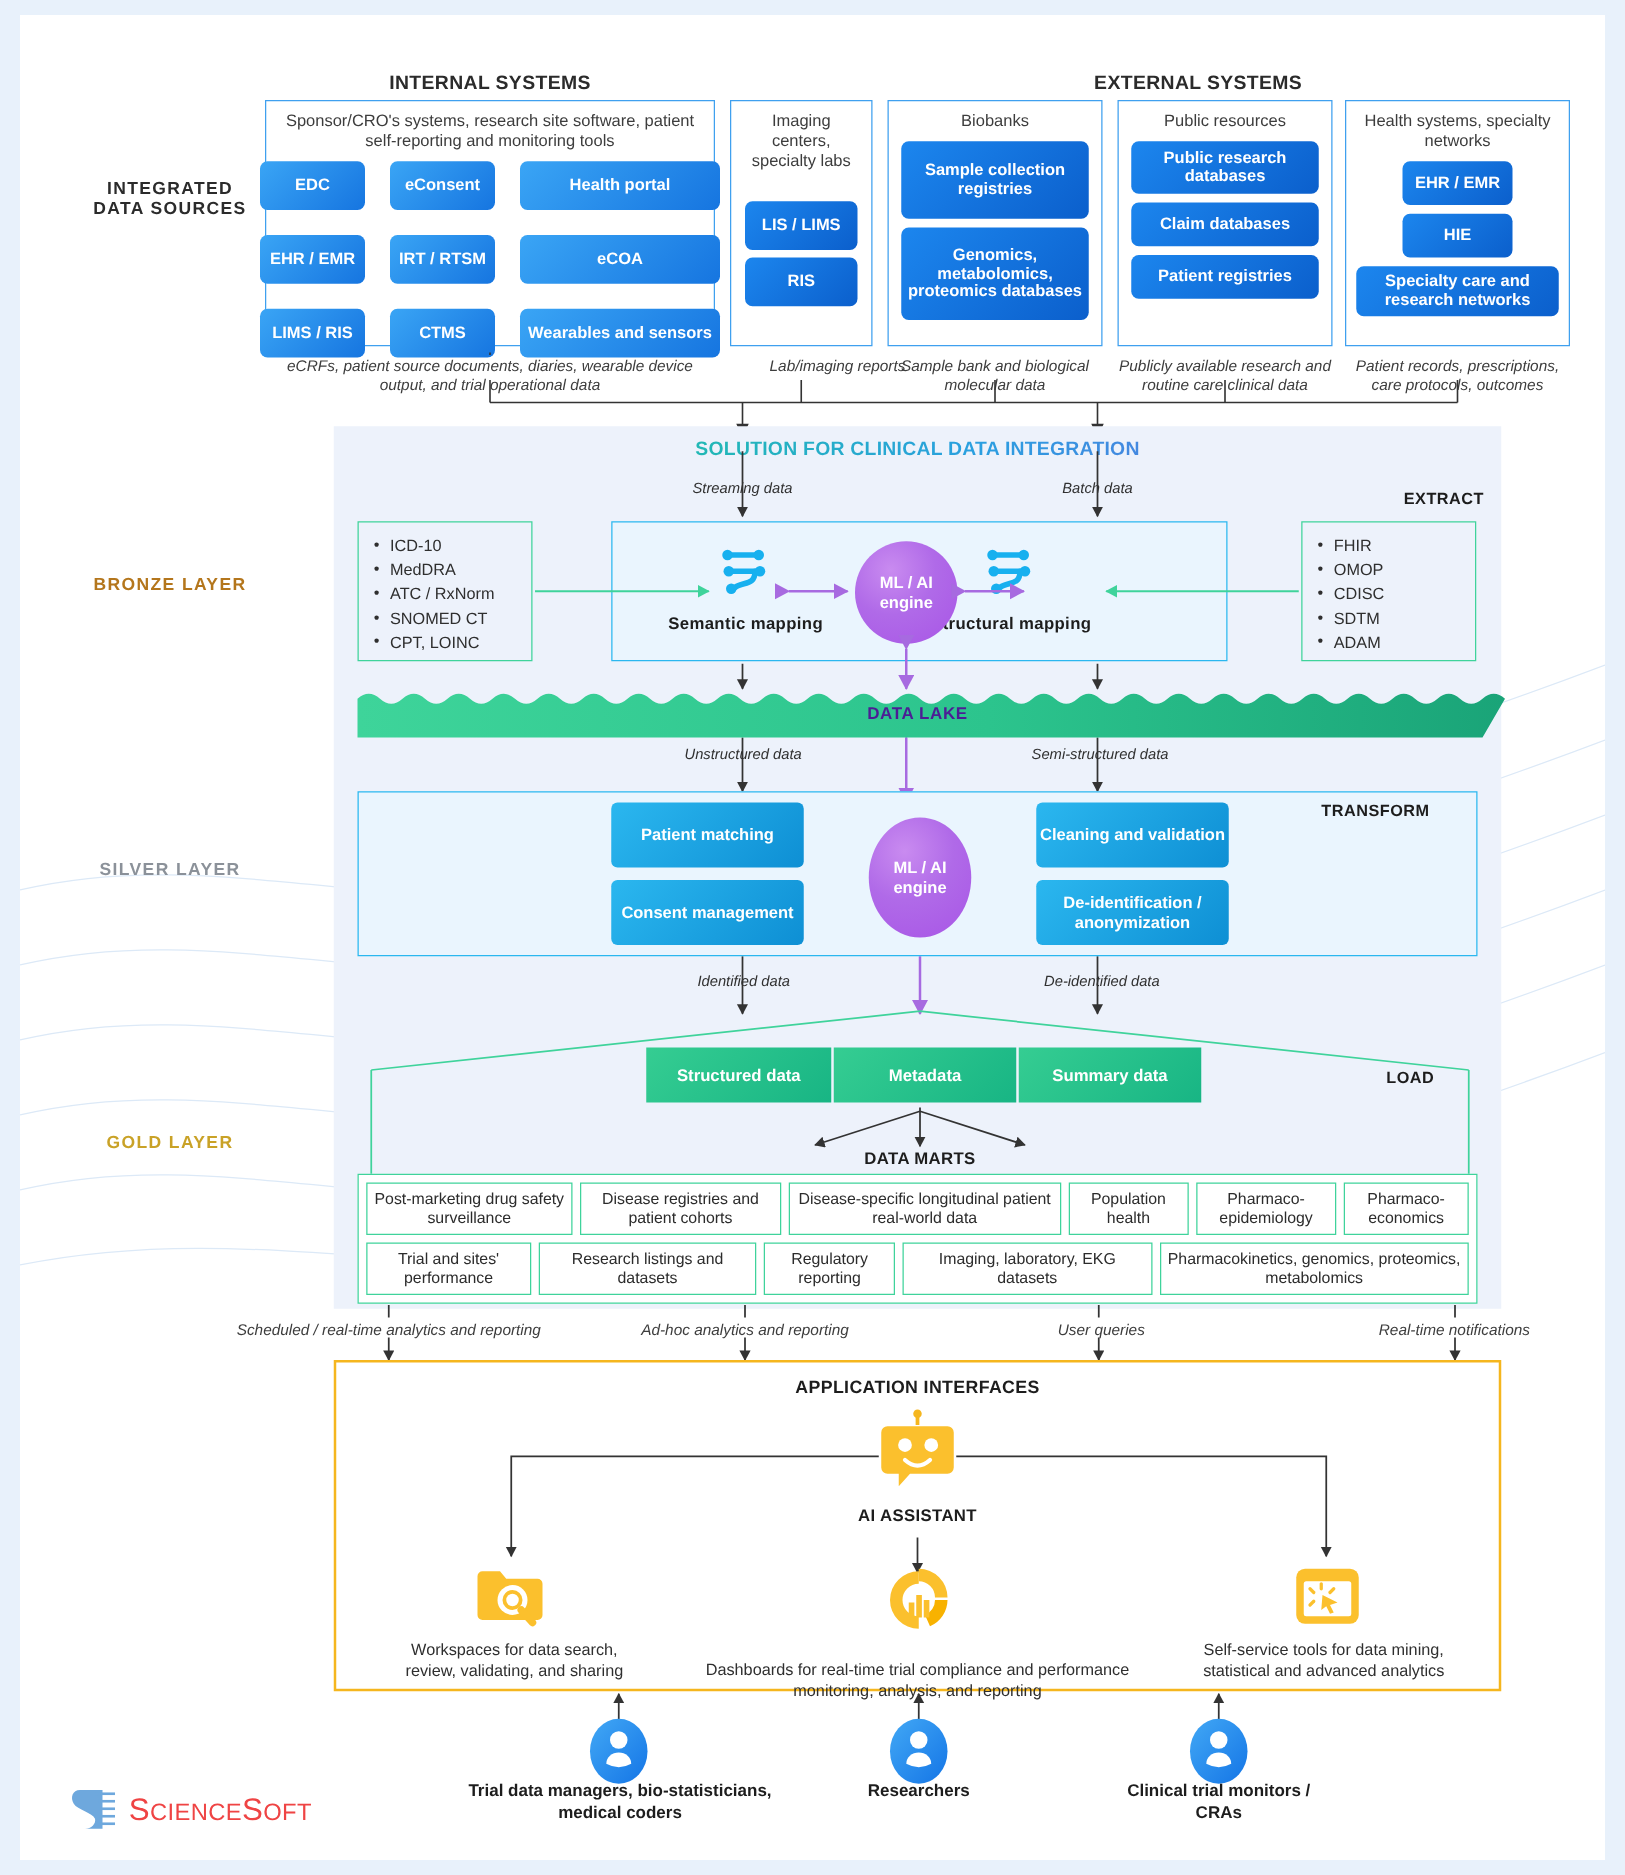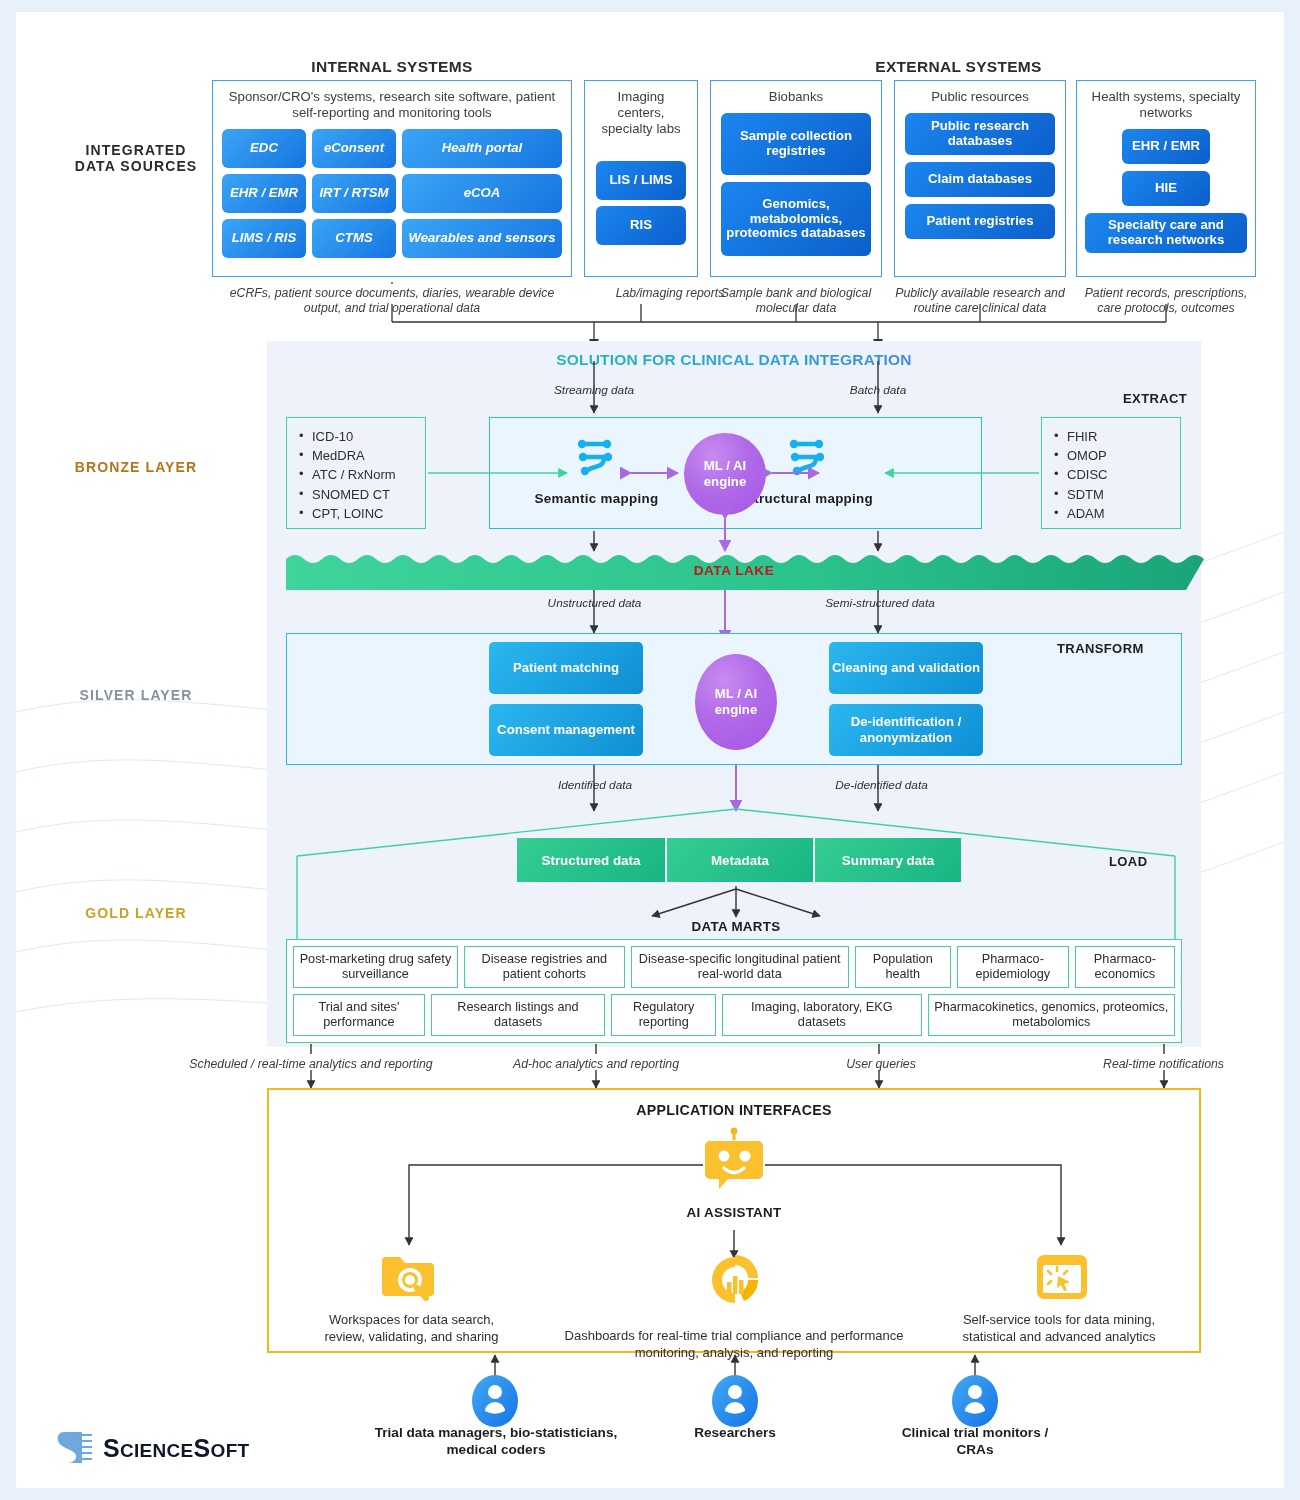--- a/index.html
+++ b/index.html
@@ -134,21 +134,21 @@
   </div>
   <div class="layer-label" style="left:20px; top:447px; color:#b4761c;">BRONZE LAYER</div>
   <div class="layer-label" style="left:20px; top:675px; color:#8b9199;">SILVER LAYER</div>
   <div class="layer-label" style="left:20px; top:893px; color:#c9a227;">GOLD LAYER</div>
 
   <div class="sect-title" style="position:absolute; left:196px; top:46px; width:360px;">INTERNAL SYSTEMS</div>
   <div class="sect-title" style="position:absolute; left:700px; top:46px; width:485px;">EXTERNAL SYSTEMS</div>
 
   <div class="src-card" style="position:absolute; left:196px; top:68px; width:360px; height:197px;">
     <div class="cap">Sponsor/CRO's systems, research site software, patient self-reporting and monitoring tools</div>
-    <div style="display:grid; grid-template-columns:84px 84px 160px; grid-auto-rows:39px; gap:6px;font-style:italic;">
+    <div style="display:grid; grid-template-columns:84px 84px 160px; grid-auto-rows:39px; gap:20px;">
       <div class="chip">EDC</div>
       <div class="chip">eConsent</div>
       <div class="chip">Health portal</div>
       <div class="chip">EHR / EMR</div>
       <div class="chip">IRT / RTSM</div>
       <div class="chip">eCOA</div>
       <div class="chip">LIMS / RIS</div>
       <div class="chip">CTMS</div>
       <div class="chip">Wearables and sensors</div>
     </div>
@@ -327,21 +327,21 @@
     <svg width="934" height="40" style="position:absolute;left:19px;top:210px;">
       <defs>
         <linearGradient id="lakeGrad" x1="0" y1="0" x2="1" y2="0">
           <stop offset="0%" stop-color="#3ed49a"></stop>
             <stop offset="55%" stop-color="#2cc48d"></stop>
           <stop offset="100%" stop-color="#1aa478"></stop>
         </linearGradient>
       </defs>
       <path d="M0,8 q9,-8 18,0 t18,0 t18,0 t18,0 t18,0 t18,0 t18,0 t18,0 t18,0 t18,0 t18,0 t18,0 t18,0 t18,0 t18,0 t18,0 t18,0 t18,0 t18,0 t18,0 t18,0 t18,0 t18,0 t18,0 t18,0 t18,0 t18,0 t18,0 t18,0 t18,0 t18,0 t18,0 t18,0 t18,0 t18,0 t18,0 t18,0 t18,0 t18,0 t18,0 t18,0 t18,0 t18,0 t18,0 t18,0 t18,0 t18,0 t18,0 t18,0 t18,0 t18,0 L900,39 L0,39 z" fill="url(#lakeGrad)"></path>
     </svg>
-    <div style="position:absolute; left:19px; top:222px; width:896px; text-align:center; color:#b91c1c; font-weight:bold; font-size:13.6px; letter-spacing:.5px;">DATA LAKE</div>
+    <div style="position:absolute; left:19px; top:222px; width:896px; text-align:center; color:#4c1d95; font-weight:bold; font-size:13.6px; letter-spacing:.5px;">DATA LAKE</div>
 
     <div class="flow-lbl" style="left:255px; top:255px; width:145px;">Unstructured data</div>
     <div class="flow-lbl" style="left:538px; top:255px; width:150px;">Semi-structured data</div>
 
     <div class="stage-box" style="left:19px; top:292px; width:896px; height:132px; background:#eaf5fe;"></div>
     <div class="stage-tag" style="left:790px; top:300px;">TRANSFORM</div>
 
     <div class="tbox" style="left:222px; top:301px; width:154px; height:52px;">Patient matching</div>
     <div class="tbox" style="left:562px; top:301px; width:154px; height:52px;">Cleaning and validation</div>
     <div class="tbox" style="left:222px; top:363px; width:154px; height:52px;">Consent management</div>
@@ -525,18 +525,18 @@
     <svg width="38" height="36">
       <path d="M26,2 L8,2 C2,2 0,8 3,13 C6,18 18,20 20,25 C21,29 17,33 12,33 L26,33 z" fill="#6ea8dd"></path>
       <g stroke="#6ea8dd" stroke-width="2.1">
         <line x1="20" y1="5" x2="36" y2="5"></line>
         <line x1="23" y1="11" x2="36" y2="11"></line>
         <line x1="25" y1="17" x2="36" y2="17"></line>
         <line x1="25" y1="23" x2="36" y2="23"></line>
         <line x1="22" y1="29" x2="36" y2="29"></line>
       </g>
     </svg>
-    <div style="color:#0f172a; font-weight:bold; font-size:25px; letter-spacing:.3px;">
+    <div style="color:#ef4444; font-weight:normal; font-size:25px; letter-spacing:.3px;">
       <span>S</span><span style="font-size:19px;">CIENCE</span><span>S</span><span style="font-size:19px;">OFT</span>
     </div>
   </div>
 
 </div>
 
 </body></html>

